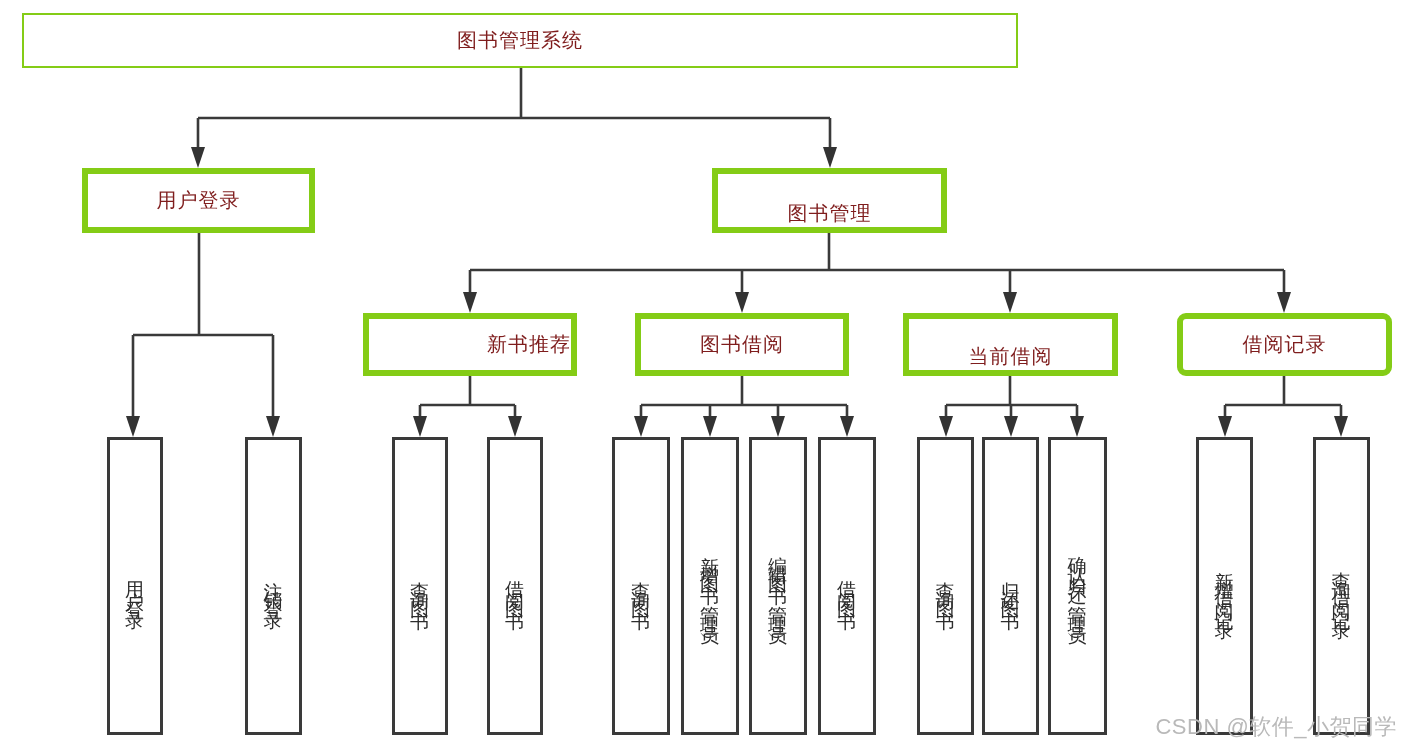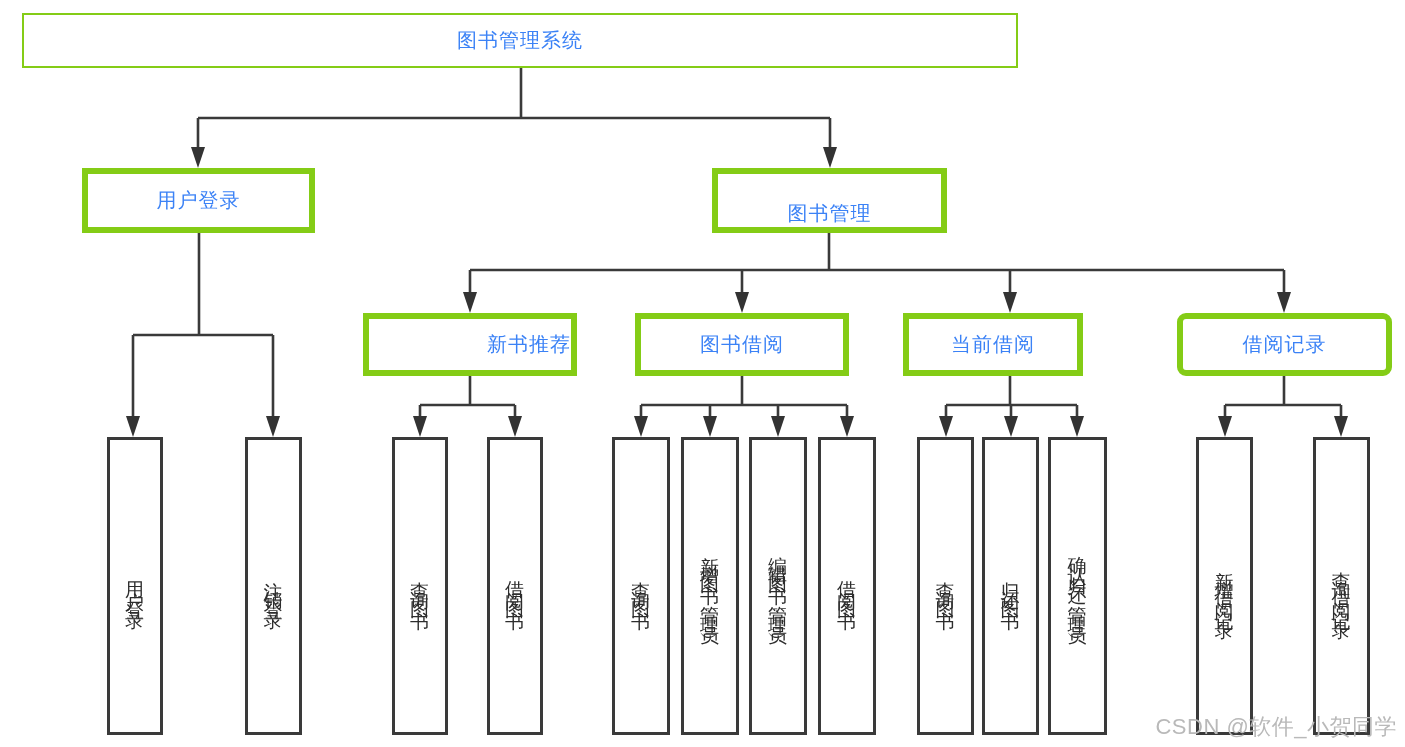--- a/index.html
+++ b/index.html
@@ -34,21 +34,21 @@
   .hnode {
     position: absolute;
     box-sizing: border-box;
     border: 6px solid #84cc16;
     background: #ffffff;
     display: flex;
     align-items: center;
     justify-content: center;
     font-size: 20px;
     letter-spacing: 1px;
-    color: #3b82f6;
+    color: #7f1d1d;
     z-index: 2;
   }
   .hnode.root {
     border-width: 2px;
   }
   .vnode {
     position: absolute;
     box-sizing: border-box;
     border: 3px solid #3a3a3a;
     background: #ffffff;
@@ -135,21 +135,21 @@
   <div class="hnode" style="left:712px;top:168px;width:235px;height:65px;align-items:flex-end;">
     <span>图书管理</span>
   </div>
 
   <div class="hnode" style="left:363px;top:313px;width:214px;height:63px;justify-content:flex-end;">
     <span>新书推荐</span>
   </div>
   <div class="hnode" style="left:635px;top:313px;width:214px;height:63px;">
     <span>图书借阅</span>
   </div>
-  <div class="hnode" style="left:903px;top:313px;width:180px;height:63px;">
+  <div class="hnode" style="left:903px;top:313px;width:215px;height:63px;align-items:flex-end;">
     <span>当前借阅</span>
   </div>
   <div class="hnode" style="left:1177px;top:313px;width:215px;height:63px;border-radius:9px;">
     <span>借阅记录</span>
   </div>
 
   <div class="vnode" style="left:107px;top:437px;width:56px;height:298px;">
     <span>用户登录</span>
   </div>
   <div class="vnode" style="left:245px;top:437px;width:57px;height:298px;">

